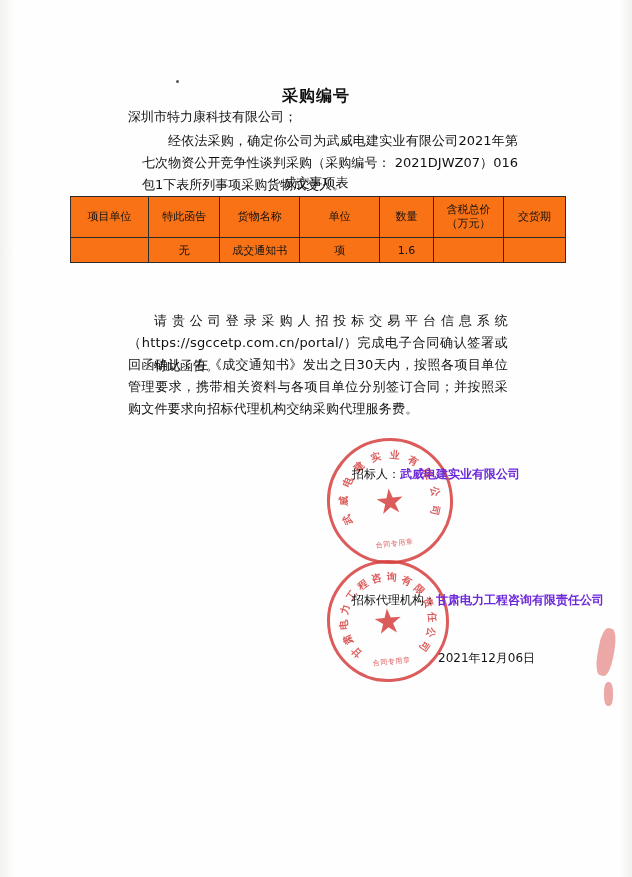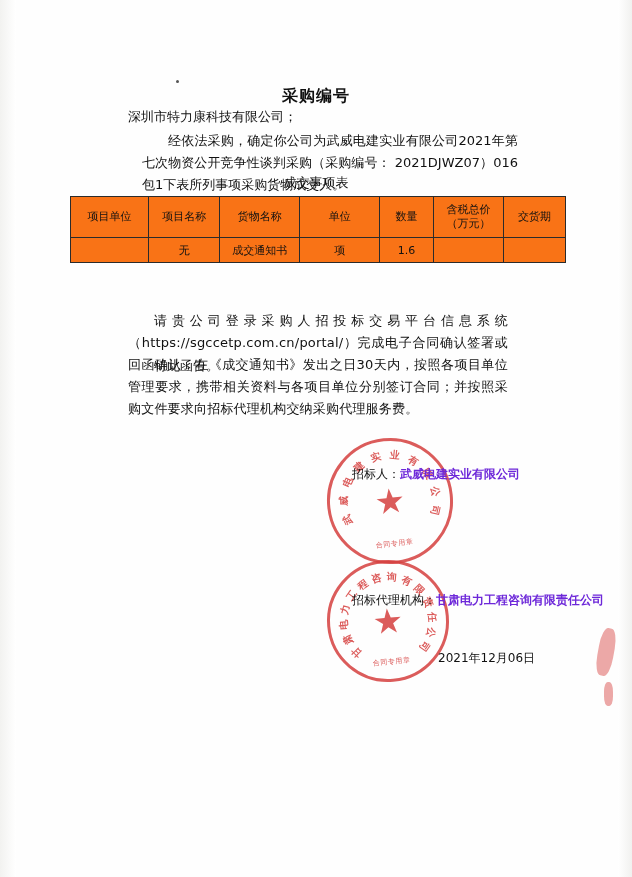--- a/index.html
+++ b/index.html
@@ -228,21 +228,21 @@
   <div class="recipient">深圳市特力康科技有限公司；</div>
 
   <div class="para para1">经依法采购，确定你公司为武威电建实业有限公司2021年第七次物资公开竞争性谈判采购（采购编号： 2021DJWZ07）016 包1下表所列事项采购货物成交人。</div>
 
   <div class="table-title">成交事项表</div>
 
   <table class="items">
     <thead>
       <tr>
         <th class="c0">项目单位</th>
-        <th class="c1">项目名称</th>
+        <th class="c1">特此函告</th>
         <th class="c2">货物名称</th>
         <th class="c3">单位</th>
         <th class="c4">数量</th>
         <th class="c5">
           <div>含税总价</div>
           <div>（万元）</div>
         </th>
         <th class="c6">交货期</th>
       </tr>
     </thead>

